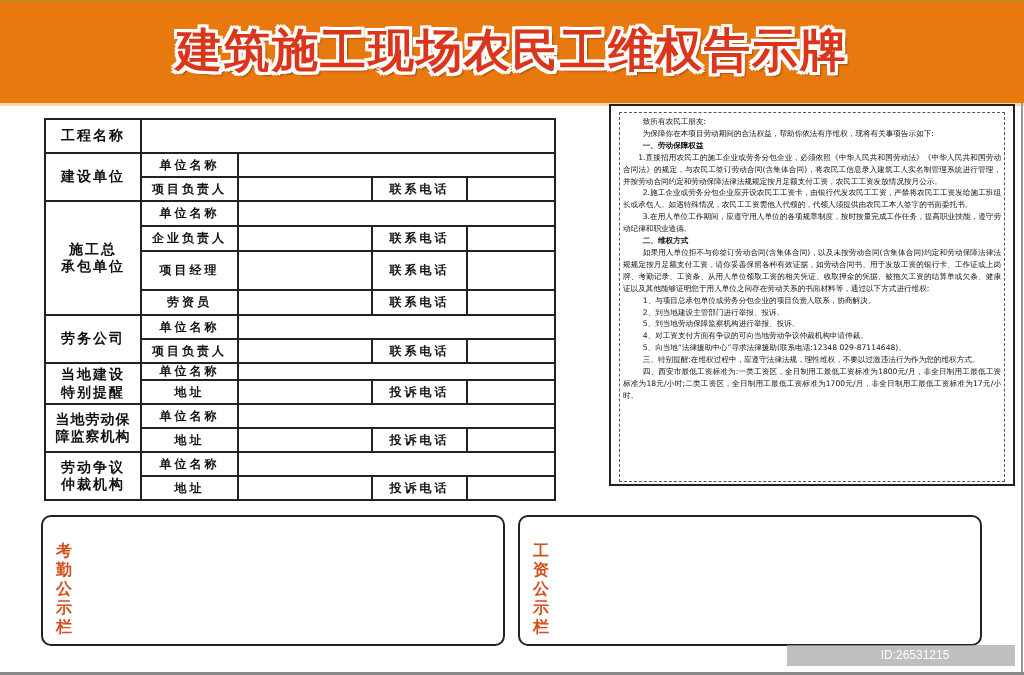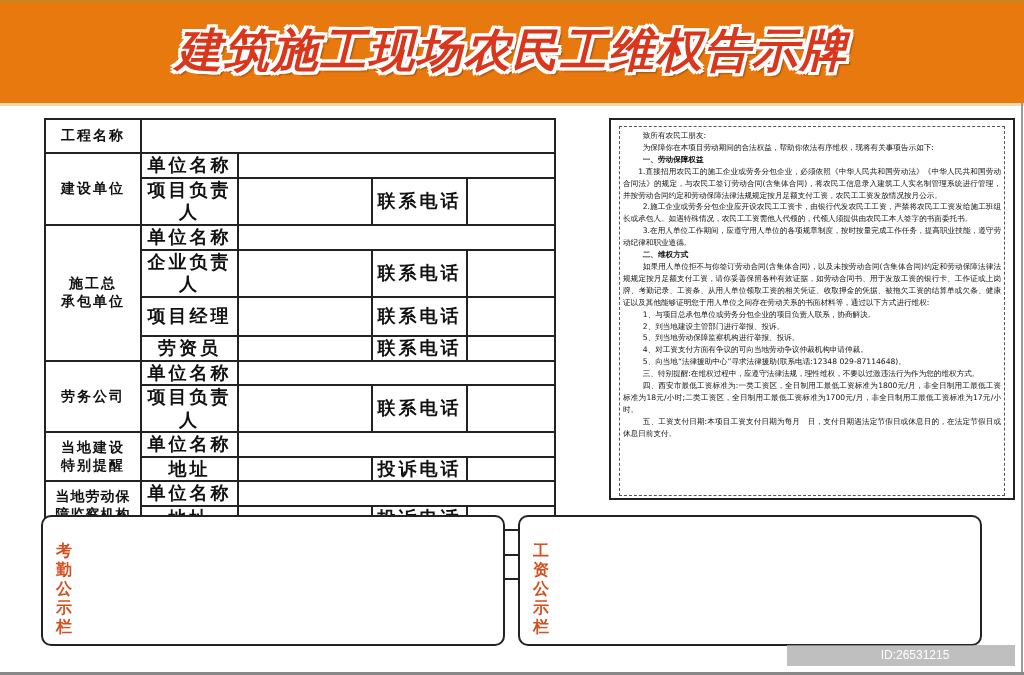--- a/index.html
+++ b/index.html
@@ -12,39 +12,38 @@
     display: flex; align-items: center; justify-content: center;
   }
   .banner-title {
     font-family: "DejaVu Sans", sans-serif; font-weight: bold;
     font-size: 46px; letter-spacing: 2px; color: #d9361c;
     text-shadow:
       -3px -3px 0 #fff, 3px -3px 0 #fff, -3px 3px 0 #fff, 3px 3px 0 #fff,
       0 -3px 0 #fff, 0 3px 0 #fff, -3px 0 0 #fff, 3px 0 0 #fff,
       4px 4px 2px rgba(0,0,0,0.35);
     margin-top: -4px;
-    font-style: italic;
   }
   .banner-bottom { position: absolute; left: 0; top: 103px; width: 1024px; height: 3px; background: #f6d9a8; }
 
   
   .info-table {
     position: absolute; left: 44px; top: 118px; width: 510px; height: 380px;
     border-collapse: collapse; border: 2px solid #222; table-layout: fixed;
   }
   .info-table td {
-    border: 2px solid #222; font-weight: bold; font-size: 18px; letter-spacing: 3px;
+    border: 2px solid #222; font-weight: bold; font-size: 12px; letter-spacing: 3px;
     text-align: center; vertical-align: middle; line-height: 1.25; padding: 0;
   }
   .info-table td.group { font-size: 14px; letter-spacing: 2px; }
   .info-table td.value { background: #fff; }
 
   
   .notice {
-    position: absolute; left: 609px; top: 118px; width: 406px; height: 382px;
+    position: absolute; left: 609px; top: 104px; width: 406px; height: 382px;
     border: 2px solid #222; background: #fff; padding: 6px 8px 0 8px;
   }
   .notice-inner {
     border: 1px dashed #555; height: 370px; padding: 3px 3px;
     font-size: 7.6px; line-height: 11.9px; color: #111; text-align: justify;
   }
   .notice-inner p { margin: 0; }
   .notice-inner .ind { text-indent: 2em; }
   .notice-inner .ind3 { text-indent: 2.6em; }
   .notice-inner .head { text-indent: 2.6em; font-weight: bold; }
@@ -205,21 +204,20 @@
     <p class="ind3">3.在用人单位工作期间，应遵守用人单位的各项规章制度，按时按量完成工作任务，提高职业技能，遵守劳动纪律和职业道德。</p>
     <p class="head">二、维权方式</p>
     <p class="ind3">如果用人单位拒不与你签订劳动合同(含集体合同)，以及未按劳动合同(含集体合同)约定和劳动保障法律法规规定按月足额支付工资，请你妥善保留各种有效证据，如劳动合同书、用于发放工资的银行卡、工作证或上岗牌、考勤记录、工资条、从用人单位领取工资的相关凭证、收取押金的凭据、被拖欠工资的结算单或欠条、健康证以及其他能够证明您于用人单位之间存在劳动关系的书面材料等，通过以下方式进行维权:</p>
     <p class="ind3">1、与项目总承包单位或劳务分包企业的项目负责人联系，协商解决。</p>
     <p class="ind3">2、到当地建设主管部门进行举报、投诉。</p>
     <p class="ind3">5、到当地劳动保障监察机构进行举报、投诉。</p>
     <p class="ind3">4、对工资支付方面有争议的可向当地劳动争议仲裁机构申请仲裁。</p>
     <p class="ind3">5、向当地“法律援助中心”寻求法律援助(联系电话:12348 029-87114648)。</p>
     <p class="ind3">三、特别提醒:在维权过程中，应遵守法律法规，理性维权，不要以过激违法行为作为您的维权方式。</p>
     <p class="ind3">四、西安市最低工资标准为:一类工资区，全日制用工最低工资标准为1800元/月，非全日制用工最低工资标准为18元/小时;二类工资区，全日制用工最低工资标准为1700元/月，非全日制用工最低工资标准为17元/小时。</p>
-    <p class="ind3">五、工资支付日期:本项目工资支付日期为每月　日，支付日期遇法定节假日或休息日的，在法定节假日或休息日前支付。</p>
   </div>
 </div>
 
 <div class="board board-attendance">
   <div class="board-label">
     <span>考</span>
     <span>勤</span>
     <span>公</span>
     <span>示</span>
     <span>栏</span>

